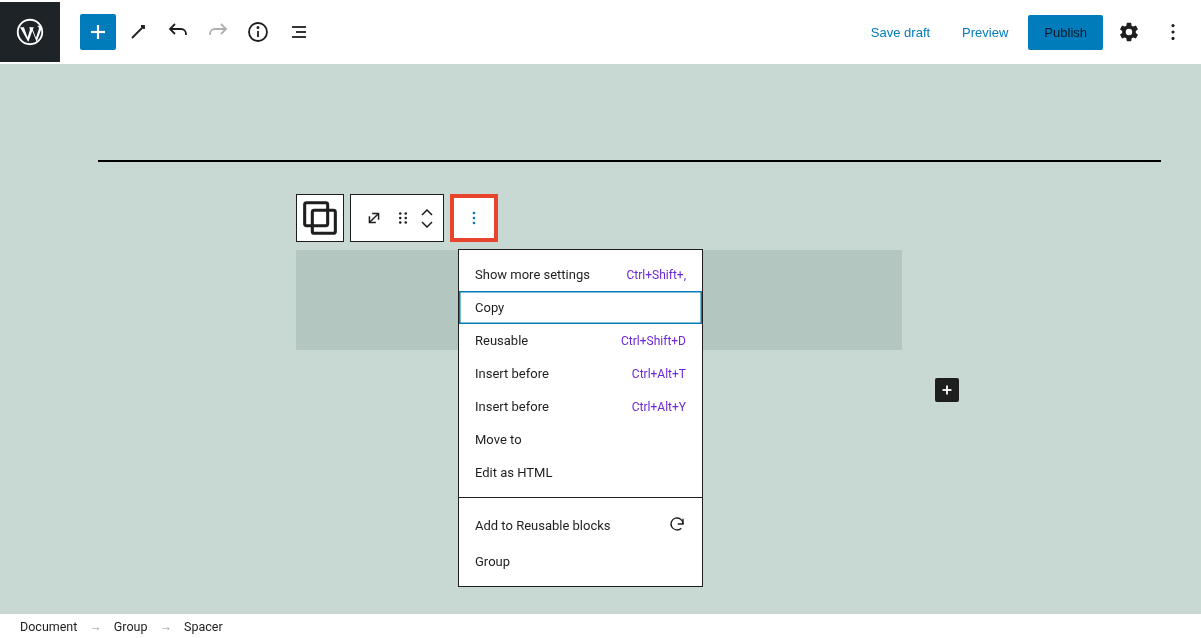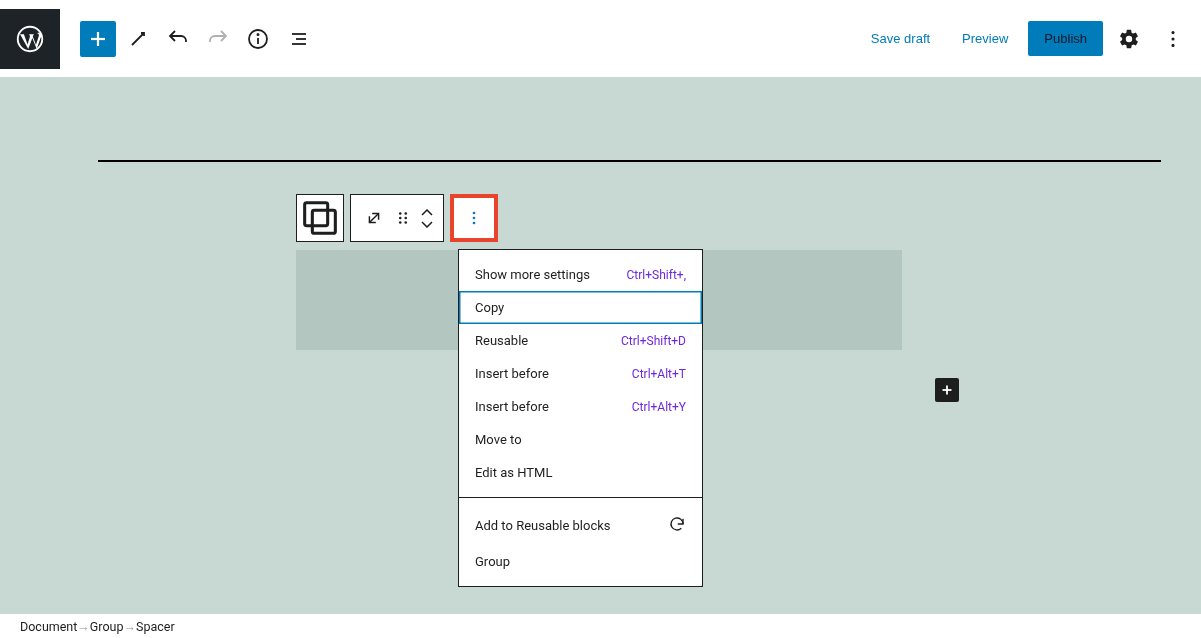--- a/index.html
+++ b/index.html
@@ -1,20 +1,20 @@
 <!DOCTYPE html>
 <html><head>
 <meta charset="utf-8">
 <style>
   * { box-sizing: border-box; margin: 0; padding: 0; }
   html, body { width: 1201px; height: 638px; font-family: -apple-system, BlinkMacSystemFont, "Segoe UI", Roboto, sans-serif; font-size: 13px; color: #1e1e1e; overflow: hidden; }
   body { background: #c7d9d2; position: relative; }
 
   
-  .topbar { position: absolute; top:0; left:0; right:0; height:77px; background:#fff; display:flex; align-items:center; }
+  .topbar { position: absolute; top:0; left:0; right:0; height:64px; background:#fff; display:flex; align-items:center; }
   .wp-logo { width:60px; height:60px; background:#1d2327; display:flex; align-items:center; justify-content:center; color:#fff;}
   .wp-logo svg { width:28px; height:28px; }
 
   .tools-left { display:flex; align-items:center; gap:4px; padding-left:20px; }
   .icon-btn { width:36px; height:36px; display:flex; align-items:center; justify-content:center; border:none; background:transparent; cursor:pointer; color:#1e1e1e;}
   .icon-btn.primary { background:#007cba; color:#fff; border-radius:2px;}
   .icon-btn svg { width:24px; height:24px; stroke:currentColor; fill:none;}
   .icon-btn.redo svg { opacity:.35;}
   .spacer-flex { flex:1; }
   .tools-right { display:flex; align-items:center; gap:8px; padding-right:10px;}
@@ -48,21 +48,21 @@
   .dd-item { display:flex; align-items:center; justify-content:space-between; padding:9px 16px; cursor:pointer; font-size:13px; color:#1e1e1e;}
   .dd-item.highlight { box-shadow: inset 0 0 0 1.5px #007cba; }
   .dd-shortcut { color:#6d28d9; font-size:12px;}
   .dd-refresh svg { width:18px; height:18px;}
 
   
   .float-add { position:absolute; left:875px; top:318px; width:24px; height:24px; background:#1e1e1e; color:#fff; display:flex; align-items:center; justify-content:center; border-radius:2px; cursor:pointer;}
   .float-add svg { width:18px; height:18px; stroke:#fff;}
 
   
-  .breadcrumb { position:absolute; left:0; right:0; bottom:0; height:24px; background:#fff; display:flex; align-items:center; padding:0 20px; font-size:12.5px; }
+  .breadcrumb { position:absolute; left:0; right:0; bottom:0; height:24px; background:#fff; display:flex; align-items:center; padding:0 20px; font-size:12.5px; gap:12px;}
   .breadcrumb .arrow { color:#999;}
 </style>
 </head>
 <body>
 
 <div class="topbar">
   <div class="wp-logo">
     <svg viewBox="0 0 24 24">
         <circle cx="12" cy="12" r="10.5" fill="none" stroke="#fff" stroke-width="1.6"></circle>
         <path d="M3.5 8h3.3l3.1 8.8L12 9.8l-0.7-1.8h4l-0.9 1.9 2.7 7.1 2.4-7.3c0.4-1.3-0.1-2.7-1.4-2.7 1.8-1.1 4.2 0.7 3.3 3.3l-3.7 10.3-3.7-9.4-3.5 9.4L3.5 8z" fill="#fff"></path>

